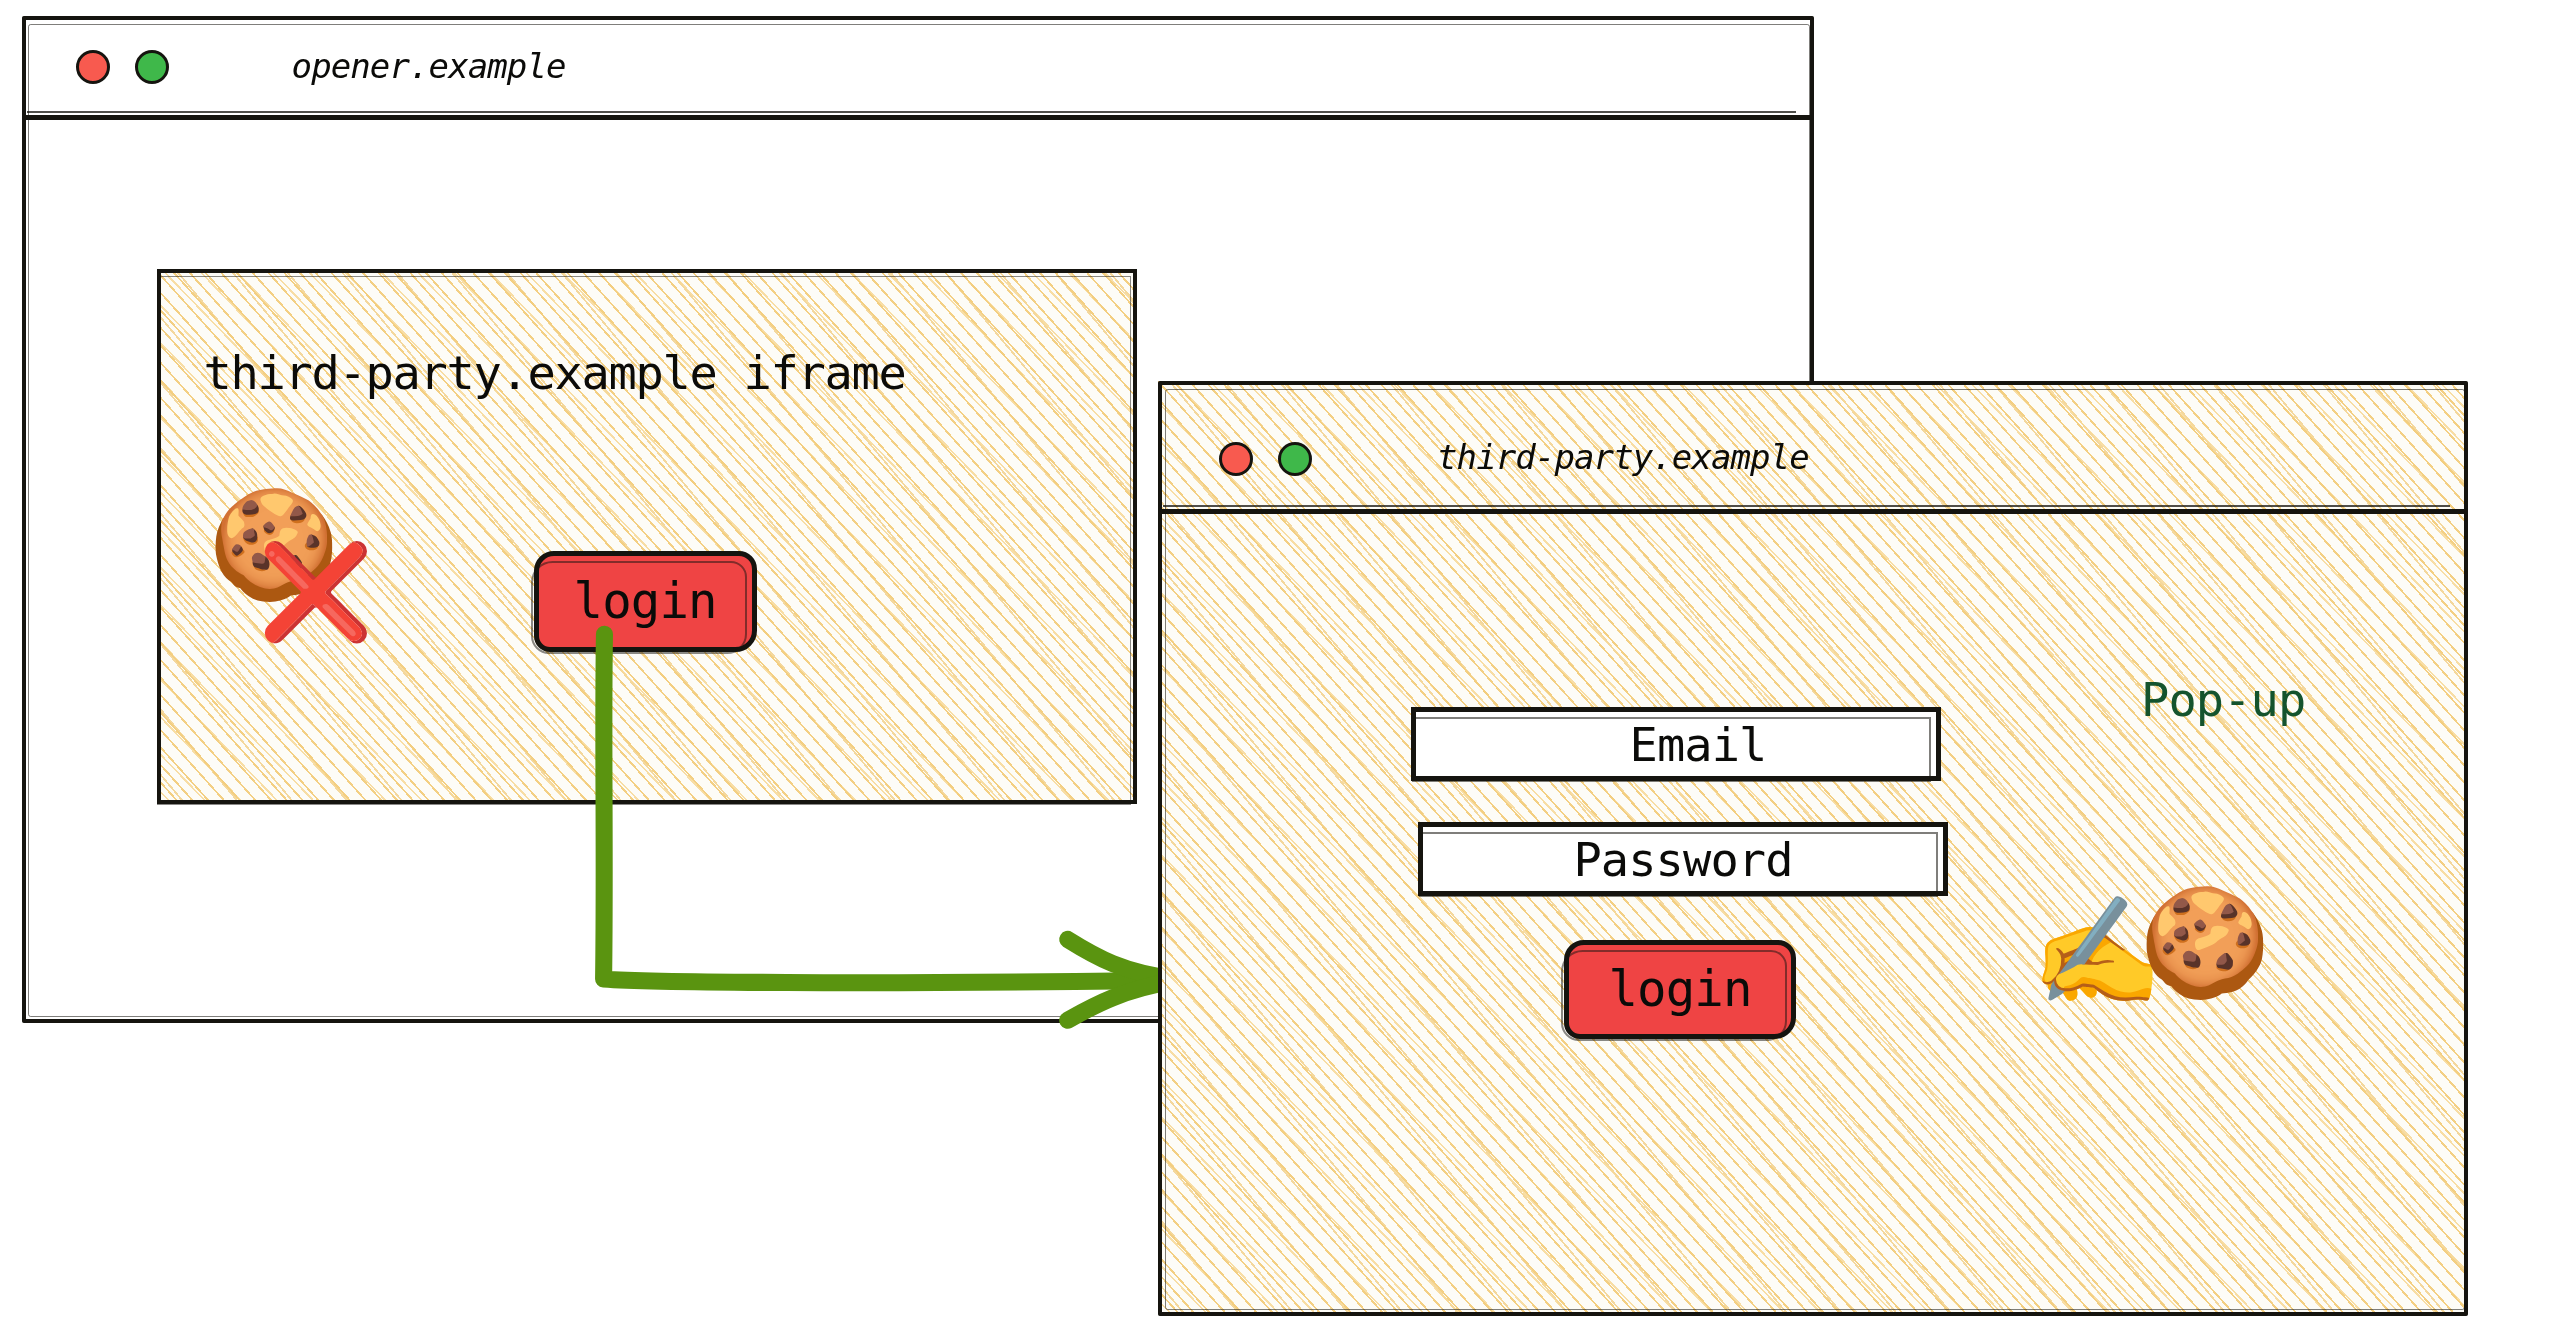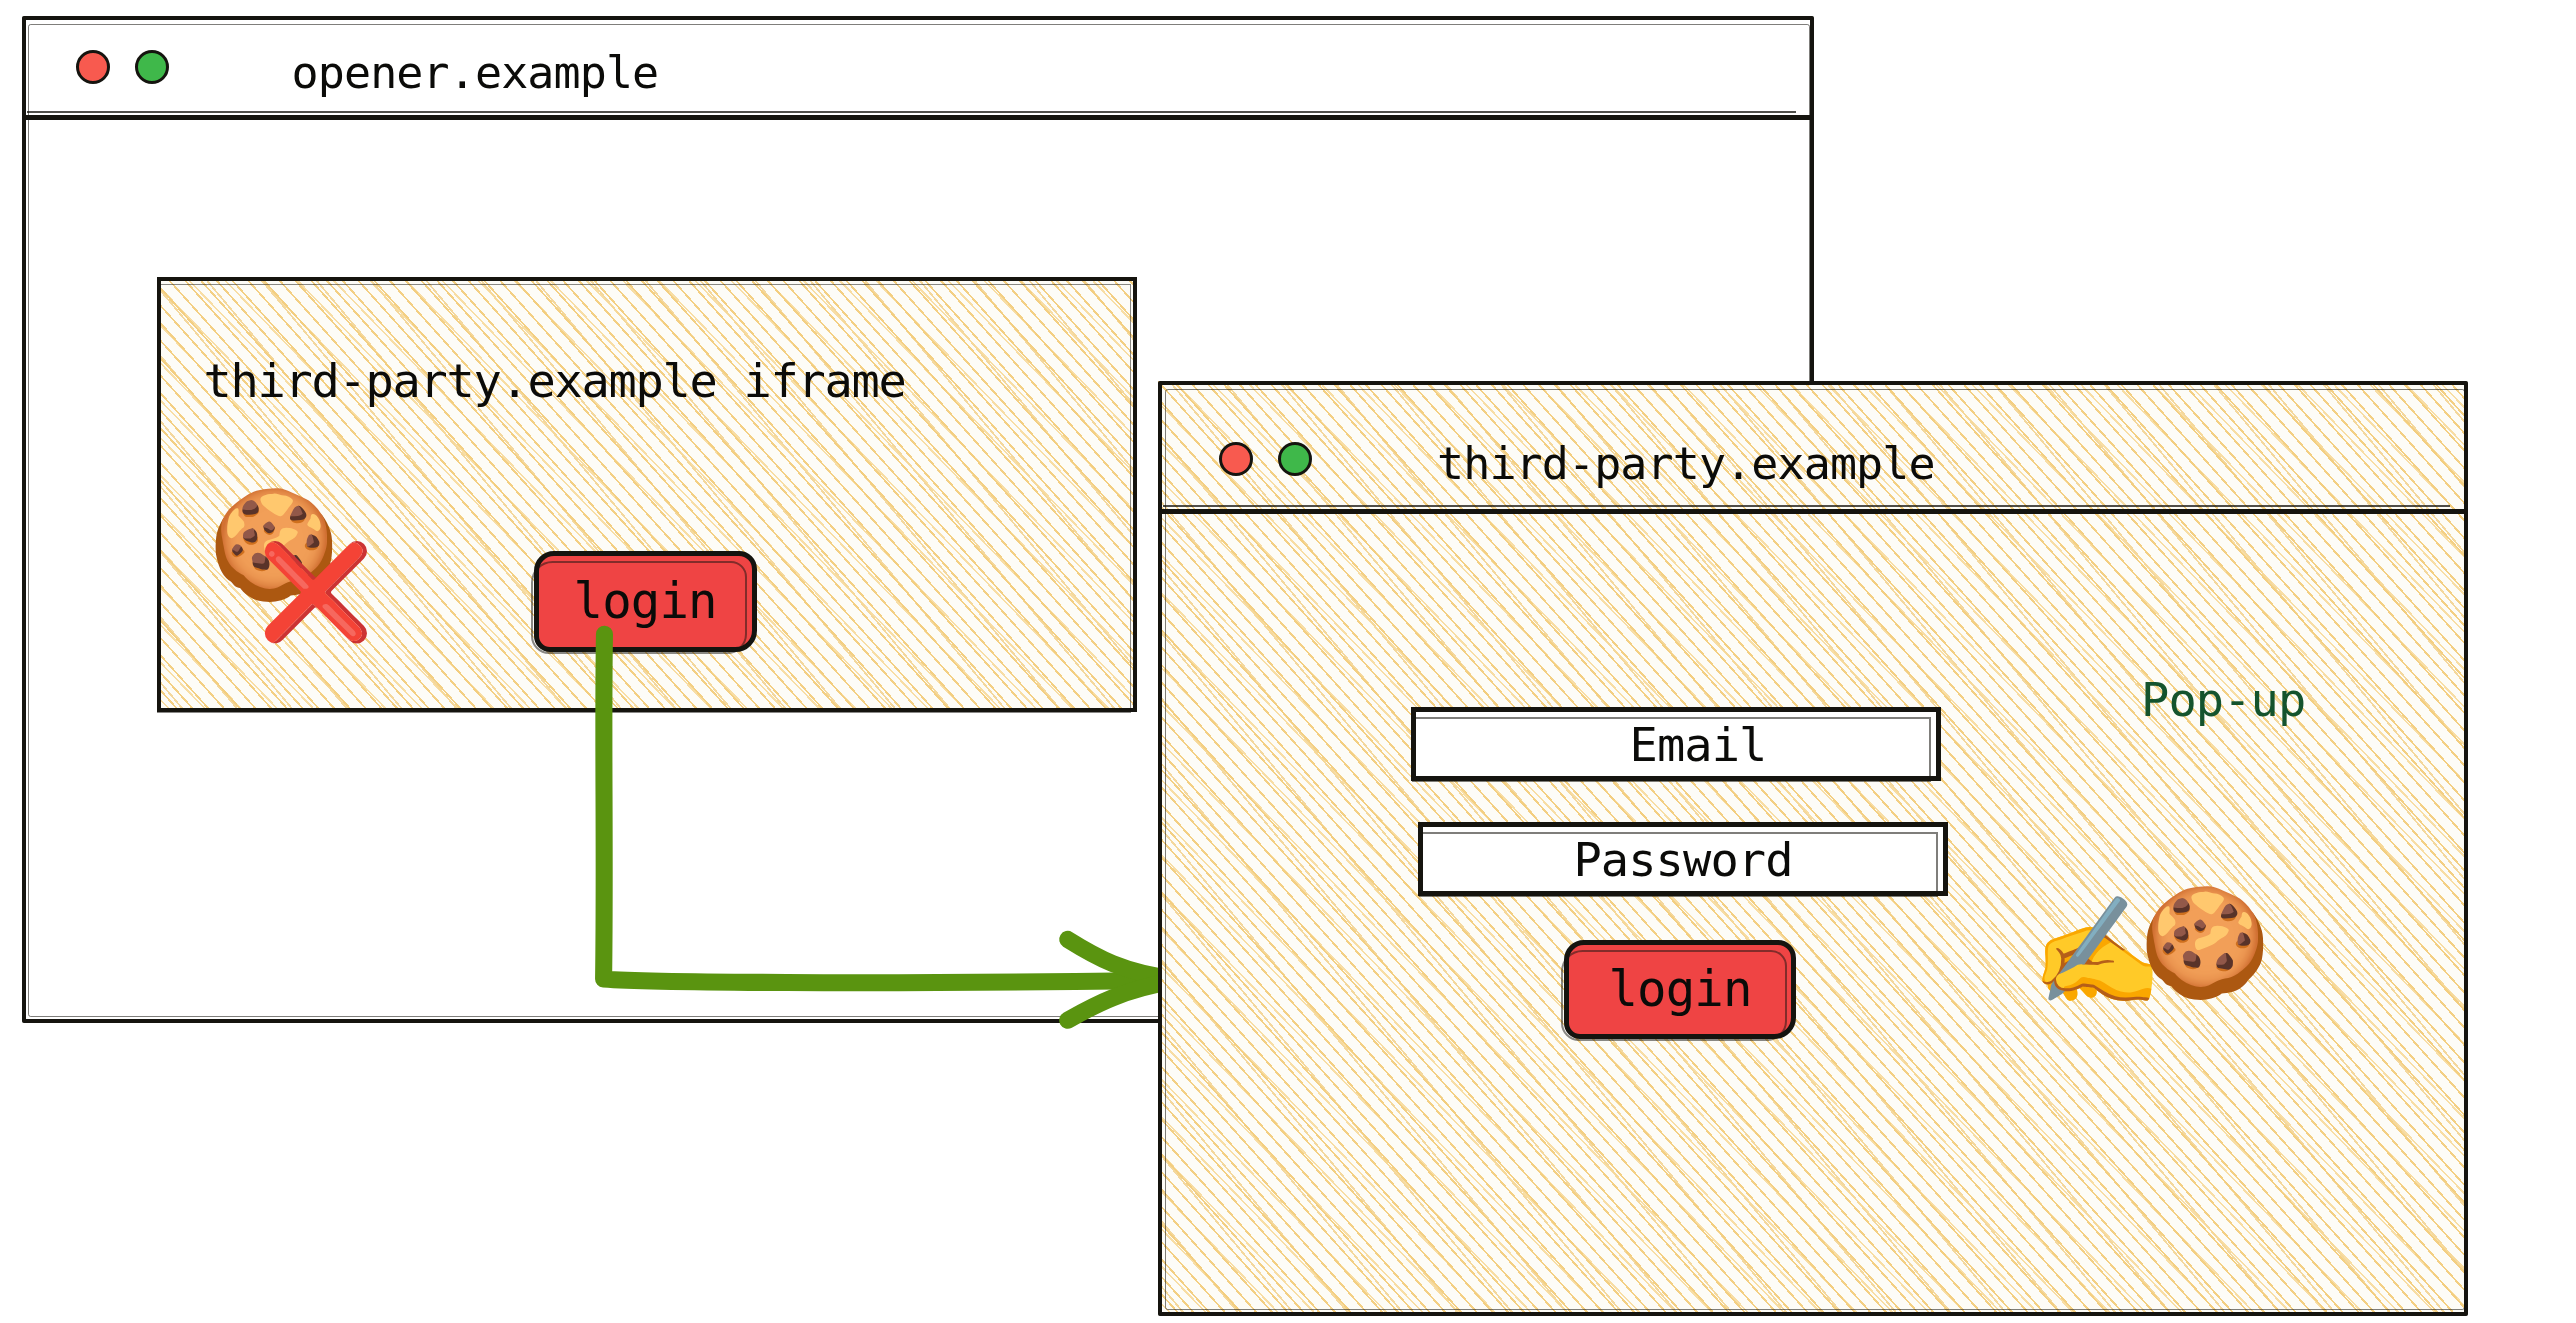--- a/index.html
+++ b/index.html
@@ -81,29 +81,30 @@
   #popup-window  .dots{left:61px;top:61px;}
   .dot{
     width:34px;height:34px;border-radius:50%;
     border:3.6px solid #15140f;box-sizing:border-box;
   }
   .dot.red{background:#F85A4F;}
   .dot.green{background:#3FB84A;}
 
   .win-title{
     position:absolute;
-    font-size:45px;letter-spacing:-0.9px;color:#0b0b09;white-space:nowrap;
-    font-family:"DejaVu Sans Mono","Liberation Mono",monospace;
+    font-size:34px;letter-spacing:-0.9px;color:#0b0b09;white-space:nowrap;
+    font-family:"DejaVu Sans Mono","Liberation Mono",monospace;
+    font-style:italic;
   }
   #opener-window .win-title{left:270px;top:30px;}
   #popup-window  .win-title{left:279px;top:56px;}
 
   
   #iframe-box{
-    position:absolute;left:135px;top:261px;width:980px;height:435px;
+    position:absolute;left:135px;top:253px;width:980px;height:535px;
     box-sizing:border-box;
   }
   #iframe-box .frame-border{
     position:absolute;inset:0;
     border:4.5px solid #15140f;
   }
   #iframe-box .frame-border::after{
     content:"";position:absolute;left:-3.6px;top:2.7px;right:1.8px;bottom:-5.4px;
     border:1.8px solid rgba(21,20,15,.5);
   }

